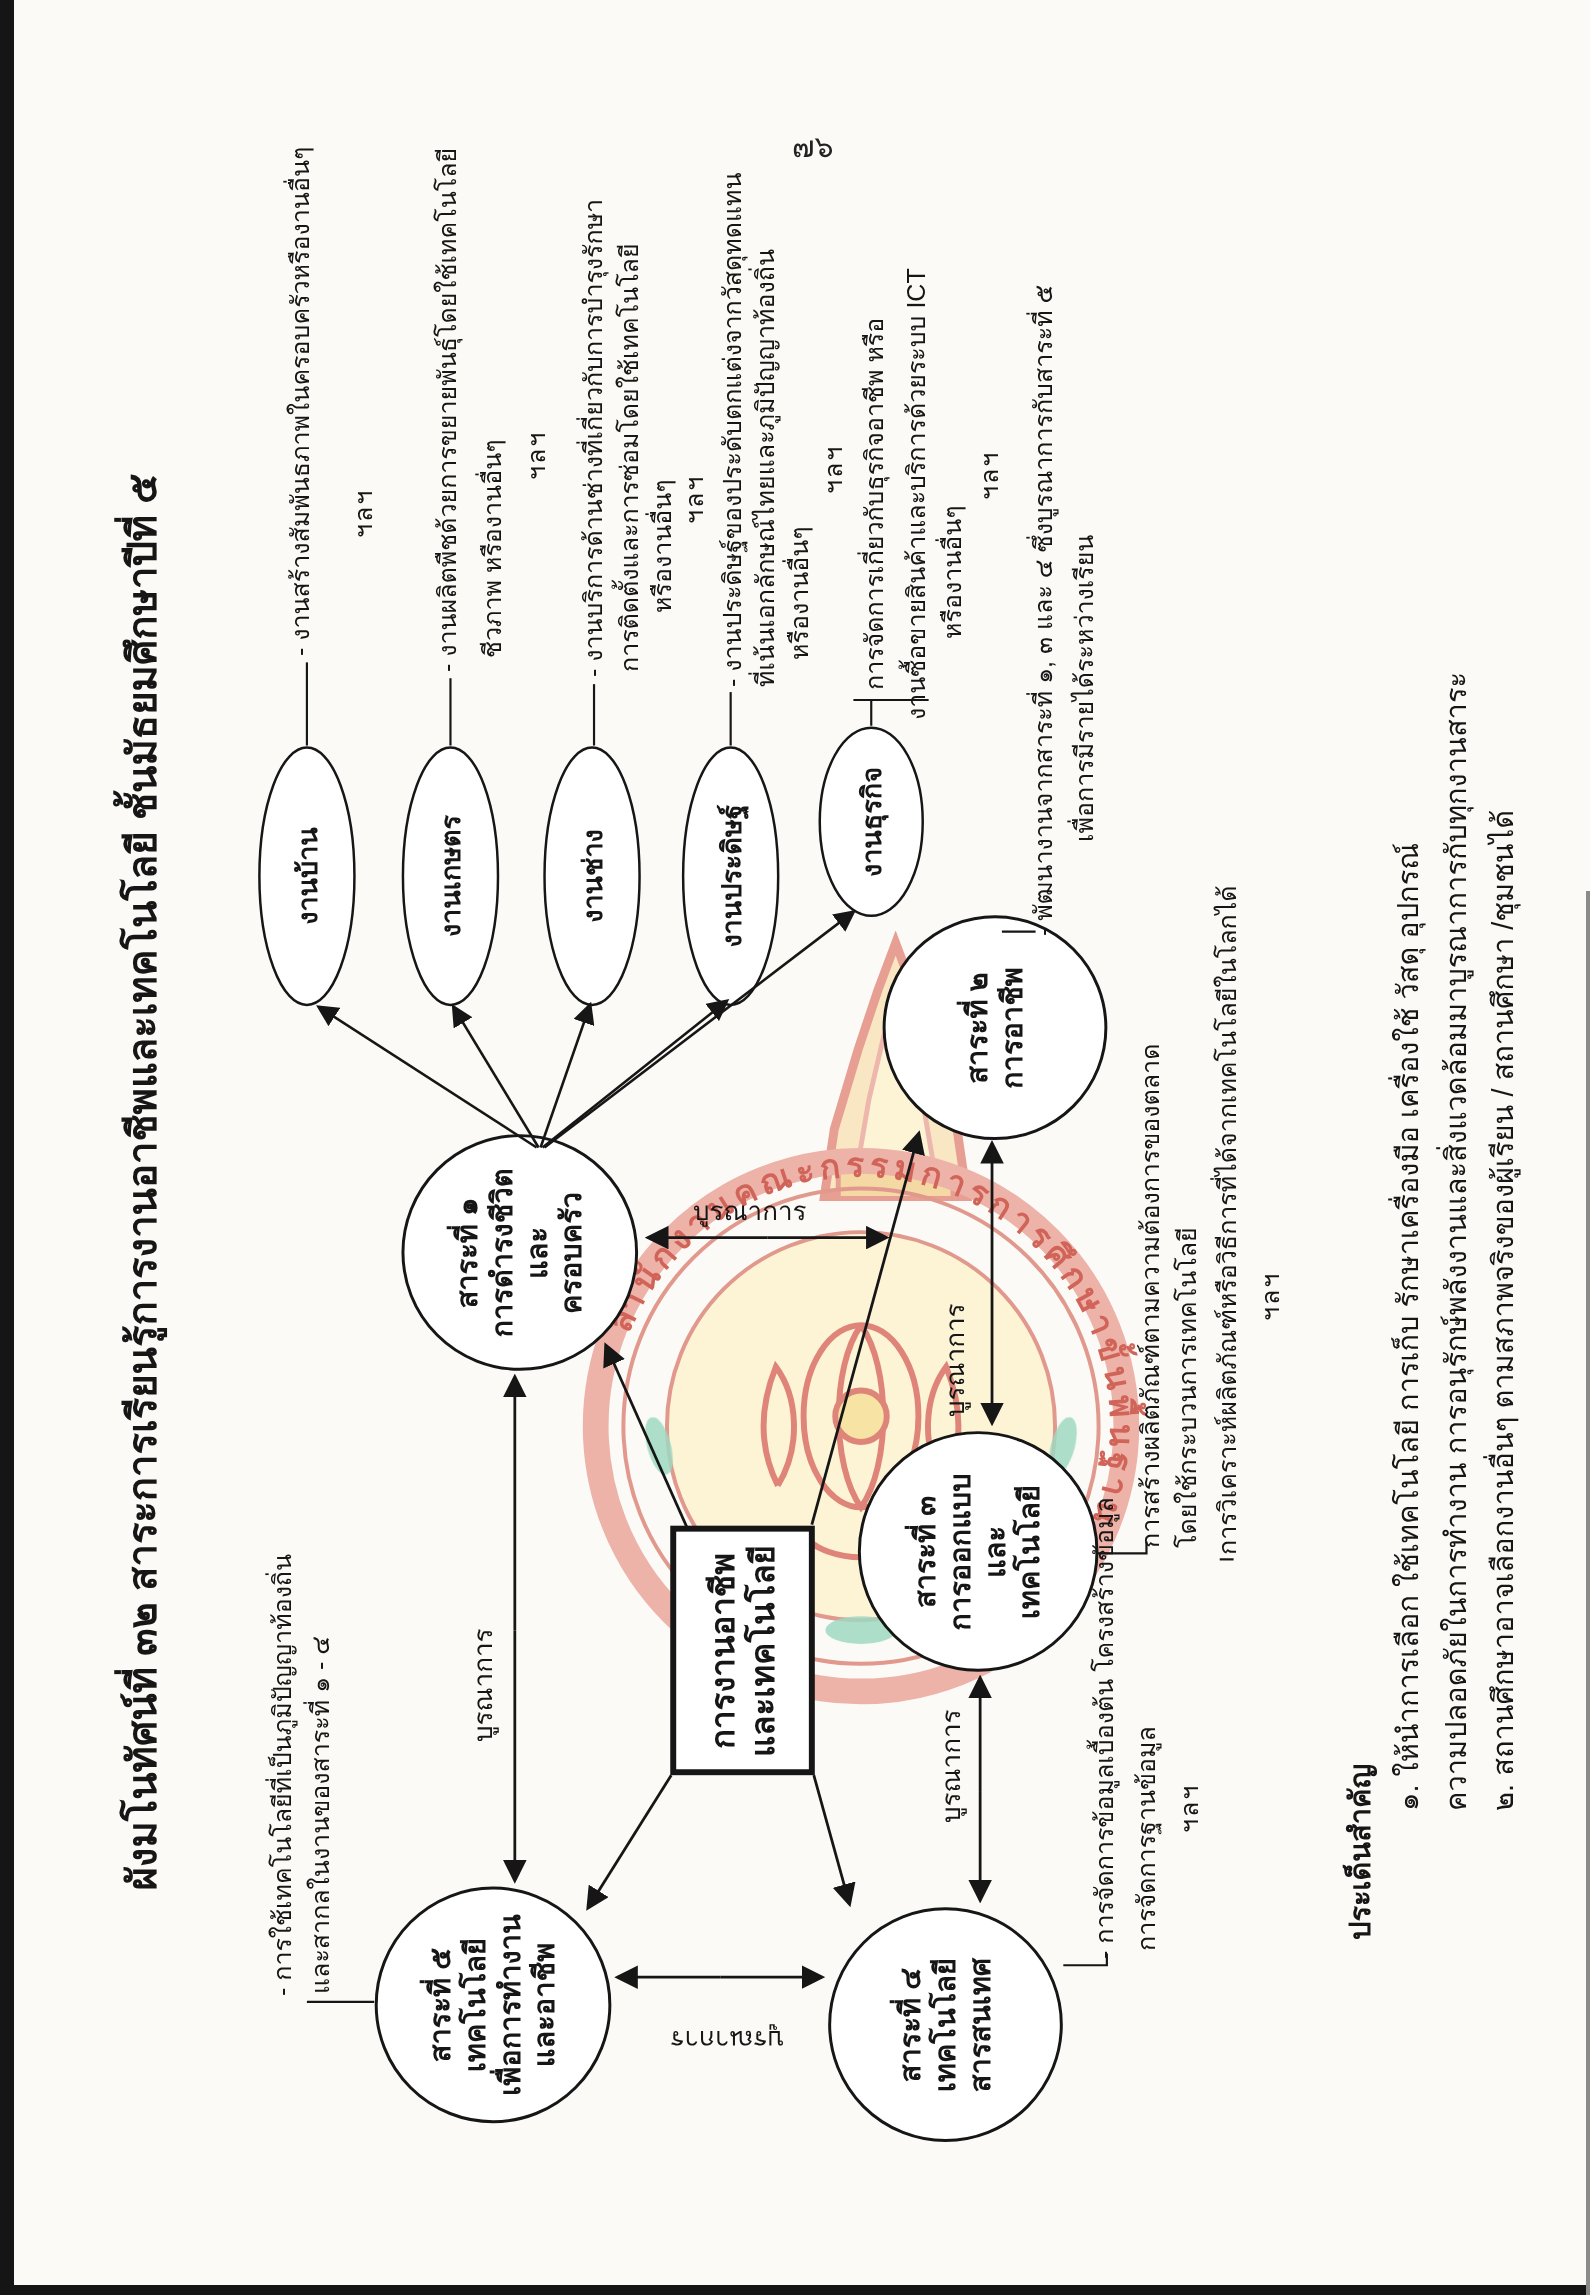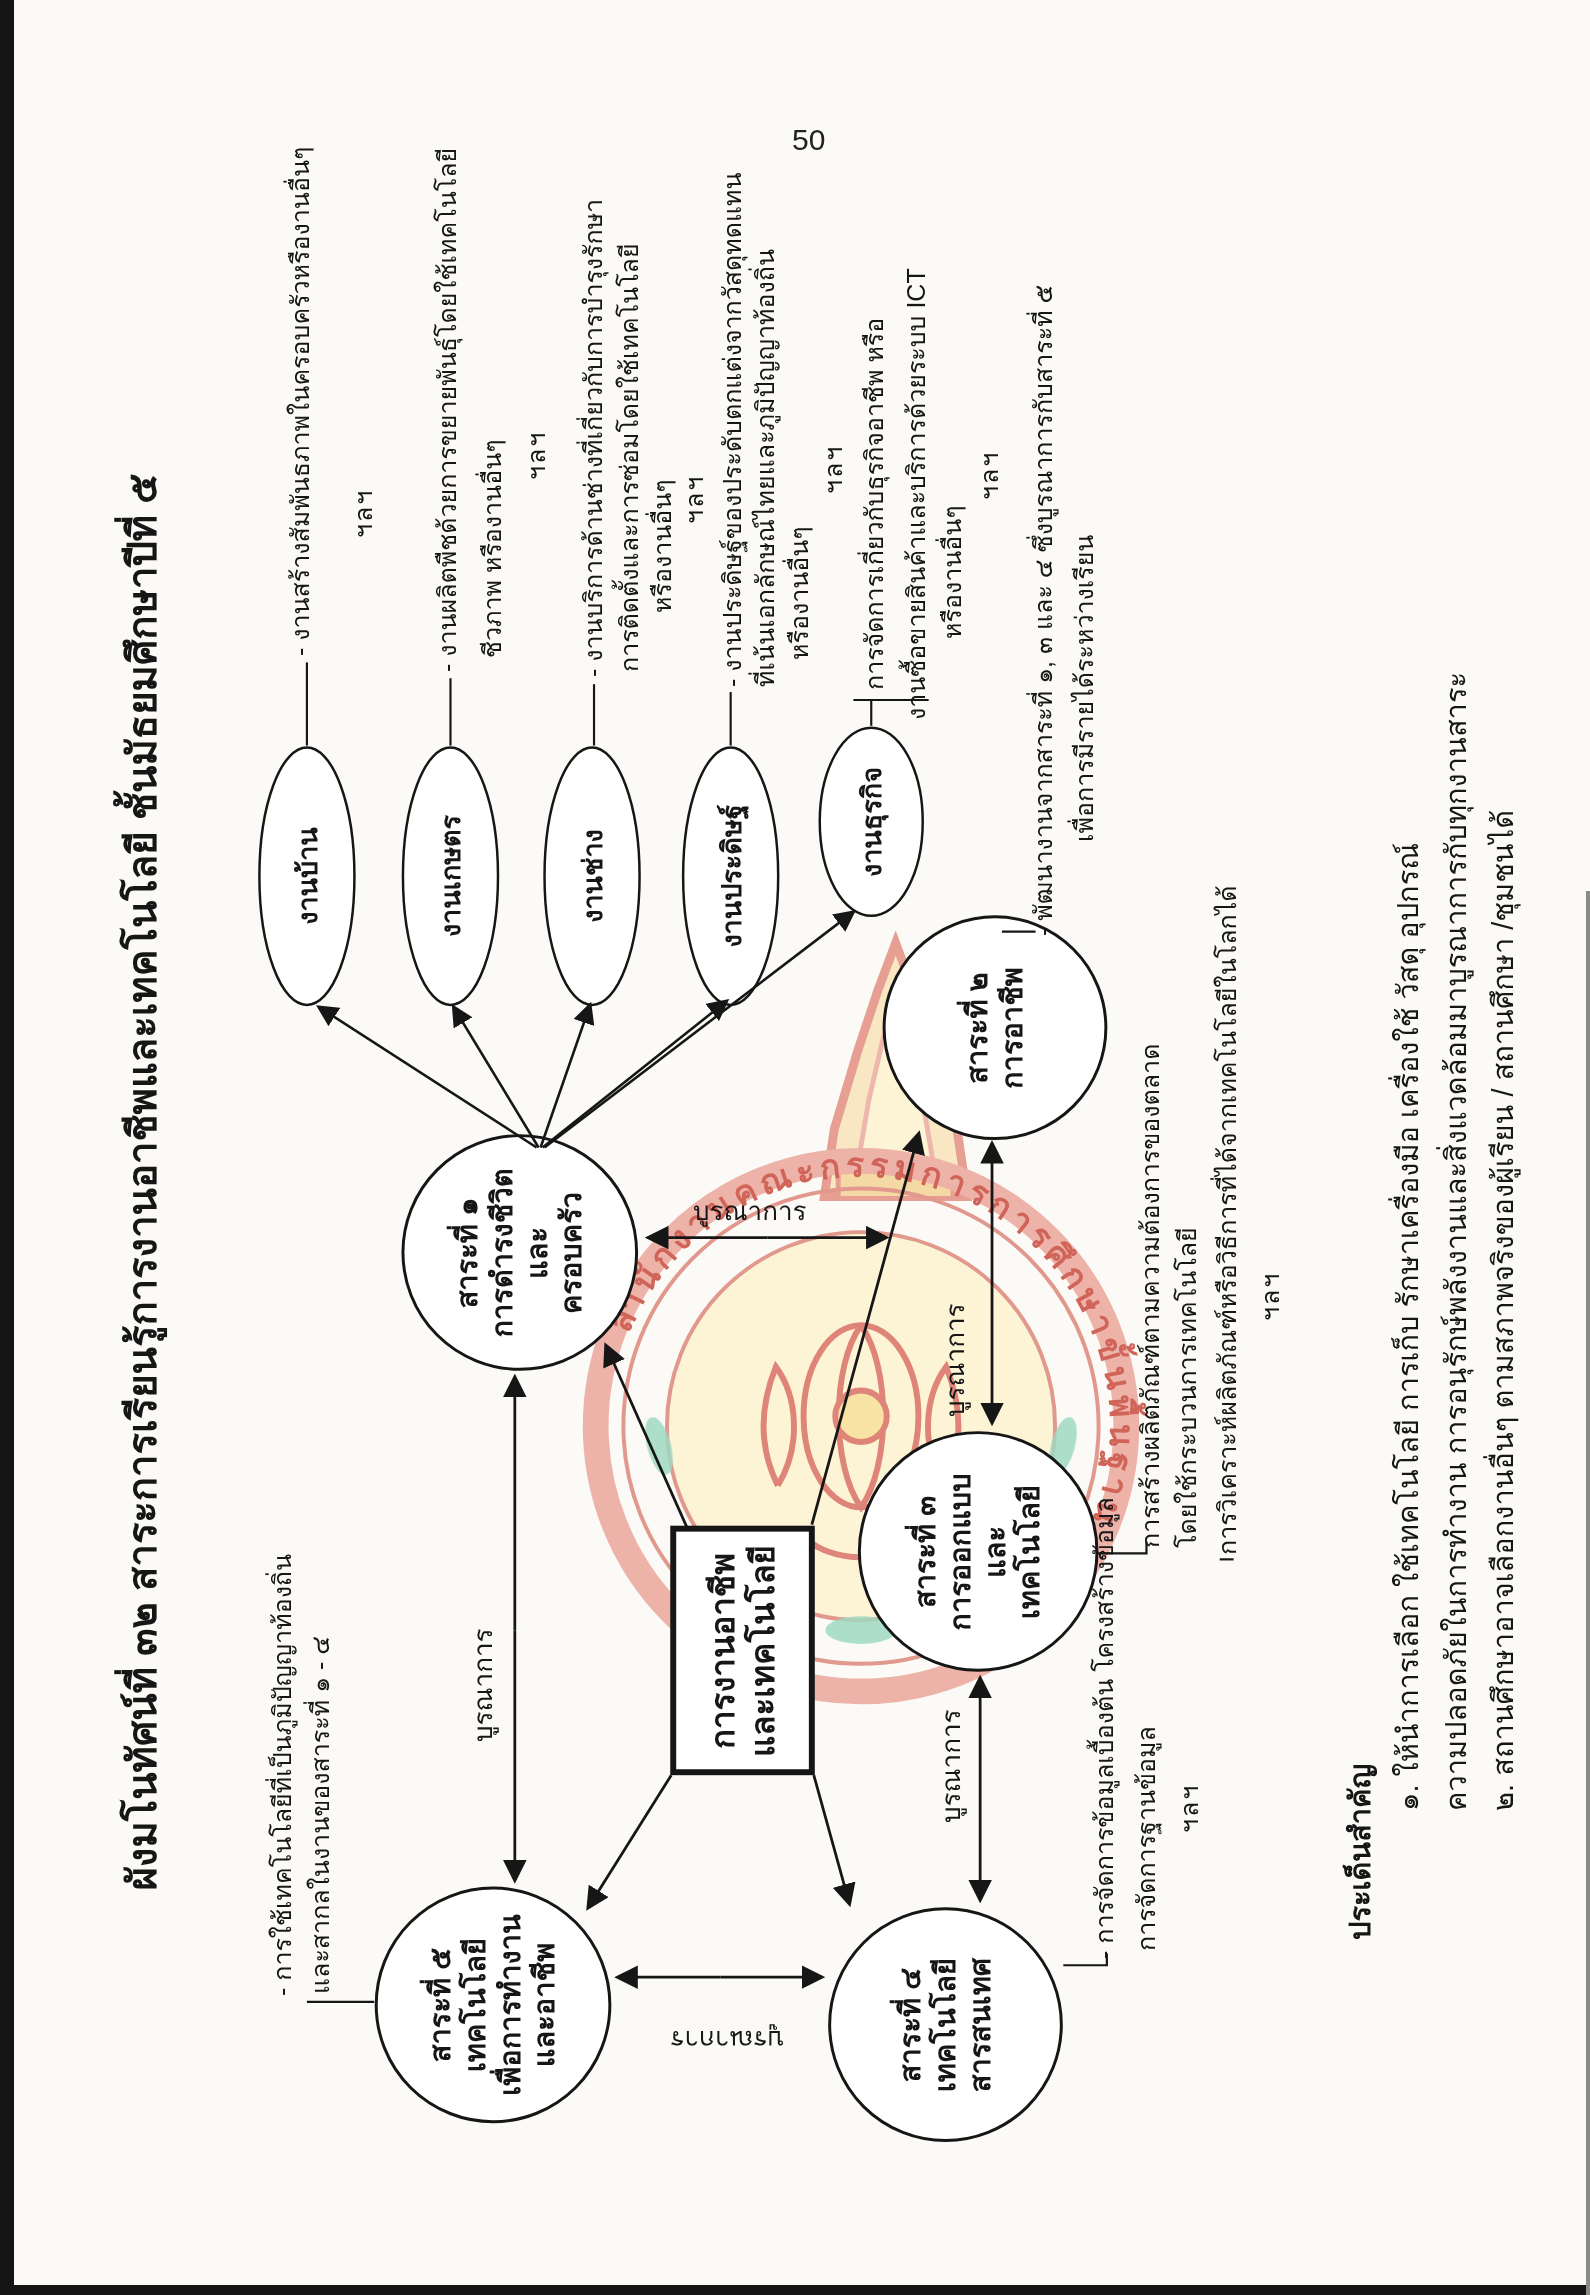--- a/index.html
+++ b/index.html
@@ -235,18 +235,18 @@
   <div class="t small" style="left:300px;top:267px;">- การใช้เทคโนโลยีที่เป็นภูมิปัญญาท้องถิ่น</div>
   <div class="t small" style="left:302px;top:305px;">และสากลในงานของสาระที่ ๑ - ๔</div>
 
   <div class="t kp kp-head" style="left:356px;top:1342px;">ประเด็นสำคัญ</div>
   <div class="t kp" style="left:485px;top:1390px;">๑. ให้นำการเลือก ใช้เทคโนโลยี การเก็บ รักษาเครื่องมือ เครื่องใช้ วัสดุ อุปกรณ์</div>
   <div class="t kp" style="left:485px;top:1438px;">ความปลอดภัยในการทำงาน การอนุรักษ์พลังงานและสิ่งแวดล้อมมาบูรณาการกับทุกงานสาระ</div>
   <div class="t kp" style="left:485px;top:1485px;">๒. สถานศึกษาอาจเลือกงานอื่นๆ ตามสภาพจริงของผู้เรียน / สถานศึกษา /ชุมชนได้</div>
 
 </div>
 
-<div class="upright pgnum" style="left:792px;top:123px;">50</div>
+<div class="upright pgnum" style="left:792px;top:123px;">๗๖</div>
 
 <div class="edge" style="left:0;top:0;width:14px;height:2296px;"></div>
 <div class="edge" style="left:0;top:2285px;width:1591px;height:11px;"></div>
 <div class="edge" style="left:1586px;top:891px;width:5px;height:1405px;background:#8a8a86;"></div>
 
 
 </body></html>

